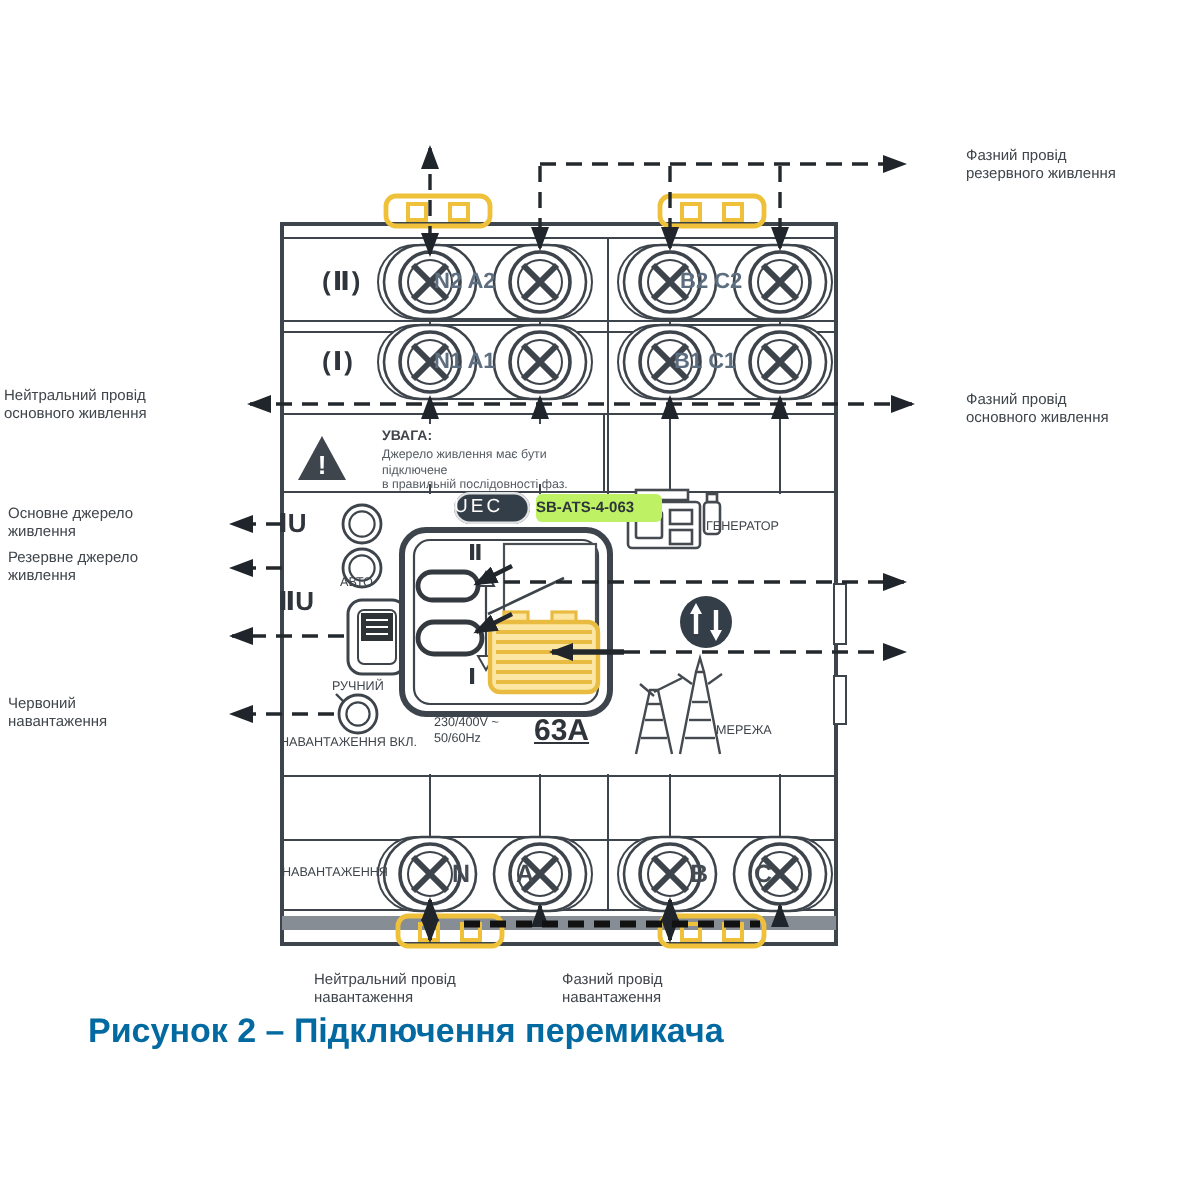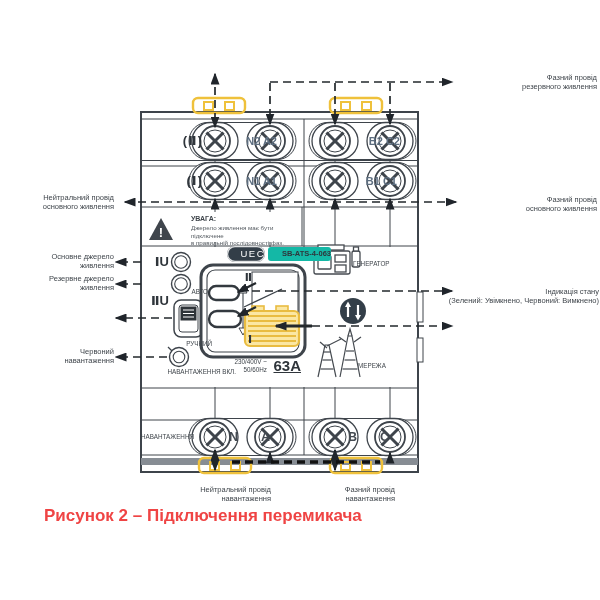--- a/index.html
+++ b/index.html
@@ -1,29 +1,29 @@
 <!DOCTYPE html>
 <html><head>
 <meta charset="utf-8">
 <style>
   html,body{margin:0;padding:0;background:#fff;}
   #wrap{position:relative;width:600px;height:600px;background:#fff;overflow:hidden;
         font-family:"Liberation Sans","DejaVu Sans",sans-serif;}
   #gfx{position:absolute;left:0;top:0;}
-  .t{position:absolute;color:#2F353B;text-align:right;white-space:pre-line;line-height:1.2;}
+  .t{position:absolute;color:#2F353B;text-align:left;white-space:pre-line;line-height:1.2;}
   .callout{font-size:7.5px;color:#3F454B;line-height:9px;}
   .pair{font-size:11px;font-weight:700;color:#5D6E80;line-height:15px;}
   .rowlab{font-size:13px;font-weight:600;letter-spacing:1px;line-height:15px;}
   .term{font-size:12.5px;font-weight:700;color:#454B52;line-height:15px;}
   .tiny{font-size:6.3px;color:#3F454B;line-height:7.5px;}
   .romanu{font-size:13px;font-weight:700;line-height:15px;}
-  .caption{font-size:17px;font-weight:700;color:#ef4444;text-align:left;white-space:nowrap;}
+  .caption{font-size:17px;font-weight:700;color:#0369a1;text-align:left;white-space:nowrap;}
   .brandpill{background:#333E48;border-radius:8px;color:#fff;font-size:9.5px;font-weight:400;
              line-height:16px;letter-spacing:1.5px;box-shadow:inset 0 0 0 1.2px rgba(255,255,255,.85);}
-  .modelbadge{background:#14b8a6;border-radius:3px;color:#2F353B;font-size:7.5px;font-weight:700;line-height:14px;}
+  .modelbadge{background:#bef264;border-radius:3px;color:#2F353B;font-size:7.5px;font-weight:700;line-height:14px;}
   .warnt{font-size:7px;font-weight:700;color:#3F454B;text-align:left;line-height:8px;}
   .warnx{font-size:6.2px;color:#555B61;text-align:left;line-height:7.5px;}
   .posmark{font-size:11px;font-weight:700;line-height:12px;}
   .amp{font-size:15px;font-weight:700;color:#2F353B;line-height:16px;}
 </style>
 </head>
 <body>
 
 <div id="wrap">
 
@@ -237,22 +237,20 @@
 живлення</div>
 <div class="t callout" style="left:4px;top:274px;width:110px;">Резервне джерело
 живлення</div>
 <div class="t callout" style="left:4px;top:347px;width:110px;">Червоний
 навантаження</div>
 
 <div class="t callout" style="left:483px;top:73px;width:114px;">Фазний провід
 резервного живлення</div>
 <div class="t callout" style="left:483px;top:195px;width:114px;">Фазний провід
 основного живлення</div>
-<div class="t callout" style="left:413px;top:287px;width:186px;">Індикація стану
-(Зелений: Увімкнено, Червоний: Вимкнено)</div>
 
 <div class="t callout" style="left:157px;top:485px;width:114px;">Нейтральний провід
 навантаження</div>
 <div class="t callout" style="left:281px;top:485px;width:114px;">Фазний провід
 навантаження</div>
 
 <div class="t rowlab" style="left:161px;top:133px;width:42px;">(Ⅱ)</div>
 <div class="t rowlab" style="left:161px;top:173px;width:42px;">(Ⅰ)</div>
 <div class="t pair" style="left:217px;top:134px;width:60px;">N2 A2</div>
 <div class="t pair" style="left:340px;top:134px;width:60px;">B2 C2</div>

